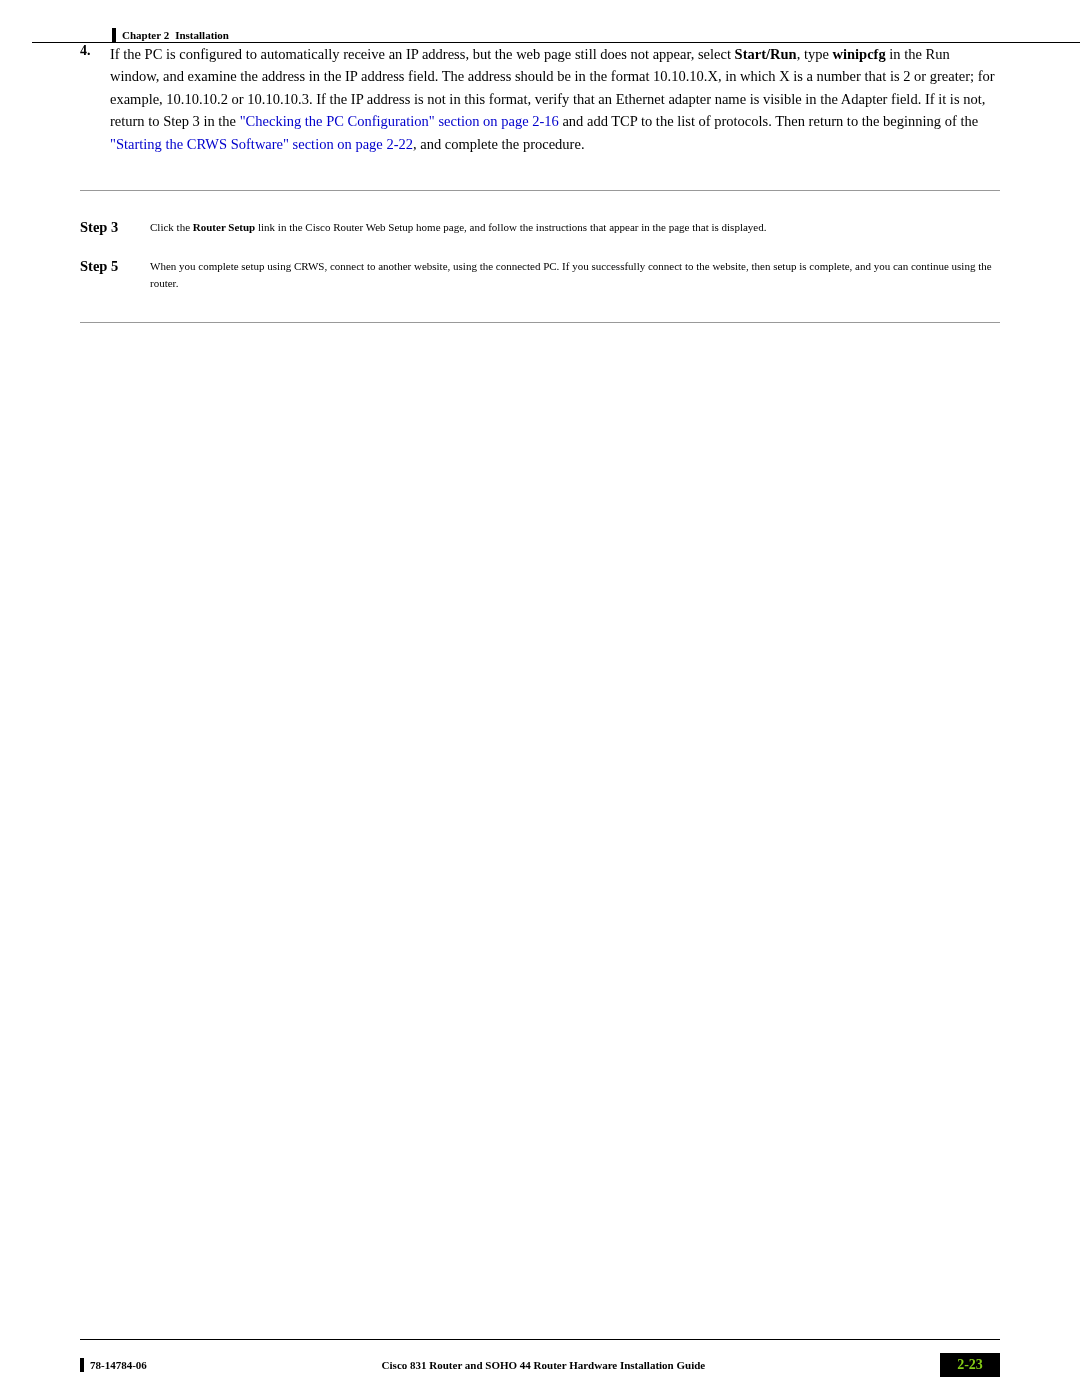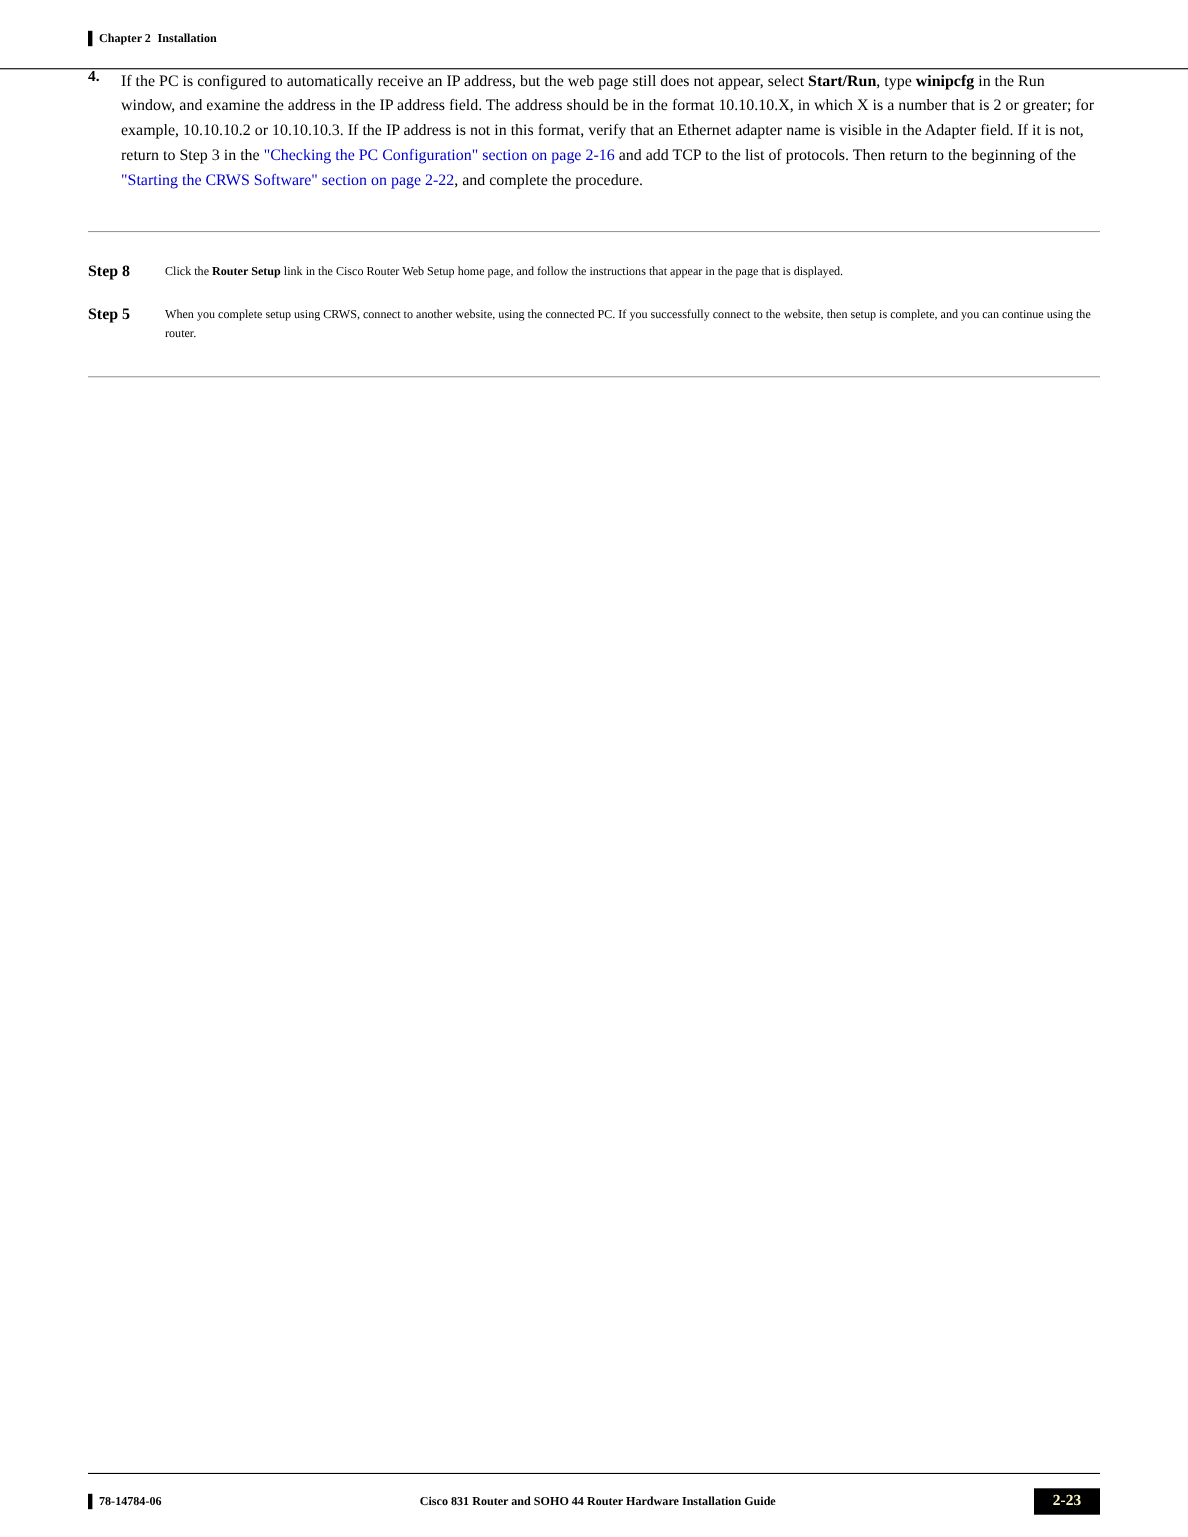--- a/index.html
+++ b/index.html
@@ -24,23 +24,24 @@
       background: #ffffff;
       position: relative;
       display: flex;
       flex-direction: column;
     }
 
     
     .header {
       display: flex;
       justify-content: space-between;
-      padding: 28px 80px 20px 80px;
+      padding: 28px 80px 0 80px;
       border-bottom: 1.5px solid #000000;
       margin-bottom: 0;
+      margin-left: 32px;
     }
 
     .header-left {
       display: flex;
       align-items: center;
       gap: 6px;
       font-size: 11px;
       font-weight: bold;
     }
 
@@ -169,21 +170,21 @@
     }
 
     .footer-center {
       font-size: 11px;
       font-weight: bold;
       text-align: center;
     }
 
     .footer-right {
       background: #000000;
-      color: #fef9c3;
+      color: #84cc16;
       font-size: 14px;
       font-weight: bold;
       padding: 4px 12px;
       min-width: 60px;
       text-align: center;
     }
 
     .footer-top-line {
       position: absolute;
       top: 0;
@@ -215,21 +216,21 @@
       <div class="item-content">
         <p>
           <span>If the PC is configured to automatically receive an IP address, but the web page still does not appear, select </span><span class="bold-text">Start/Run</span><span>, type </span><span class="bold-text">winipcfg</span><span> in the Run window, and examine the address in the IP address field. The address should be in the format 10.10.10.X, in which X is a number that is 2 or greater; for example, 10.10.10.2 or 10.10.10.3. If the IP address is not in this format, verify that an Ethernet adapter name is visible in the Adapter field. If it is not, return to Step 3 in the </span><a class="link-text" href="#">"Checking the PC Configuration" section on page 2-16</a><span> and add TCP to the list of protocols. Then return to the beginning of the </span><a class="link-text" href="#">"Starting the CRWS Software" section on page 2-22</a><span>, and complete the procedure.</span>
         </p>
       </div>
     </div>
 
     <hr class="divider">
 
     <div class="step-block">
-      <div class="step-label">Step 8</div>
+      <div class="step-label">Step 3</div>
       <div class="step-content">
         <span>Click the </span><span class="bold-text">Router Setup</span><span> link in the Cisco Router Web Setup home page, and follow the instructions that appear in the page that is displayed.</span>
       </div>
     </div>
 
     <div class="step-block">
       <div class="step-label">Step 5</div>
       <div class="step-content">When you complete setup using CRWS, connect to another website, using the connected PC. If you successfully connect to the website, then setup is complete, and you can continue using the router.</div>
     </div>
 

